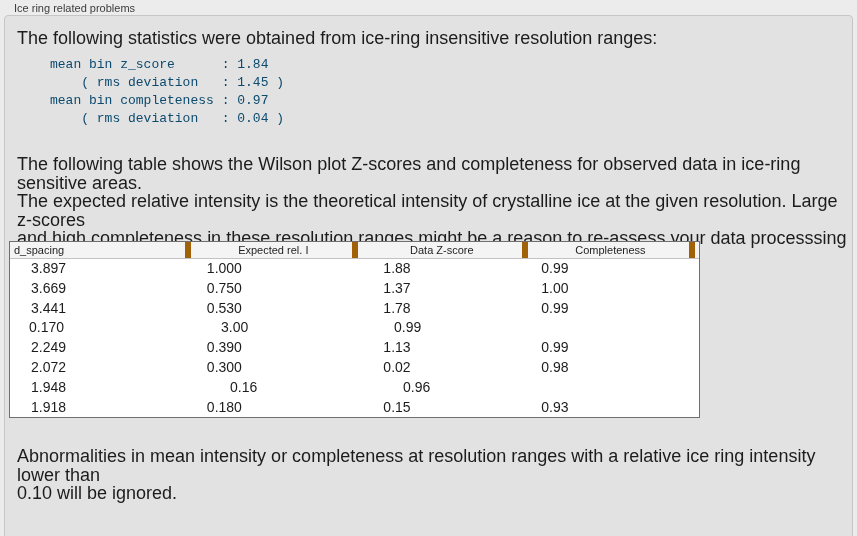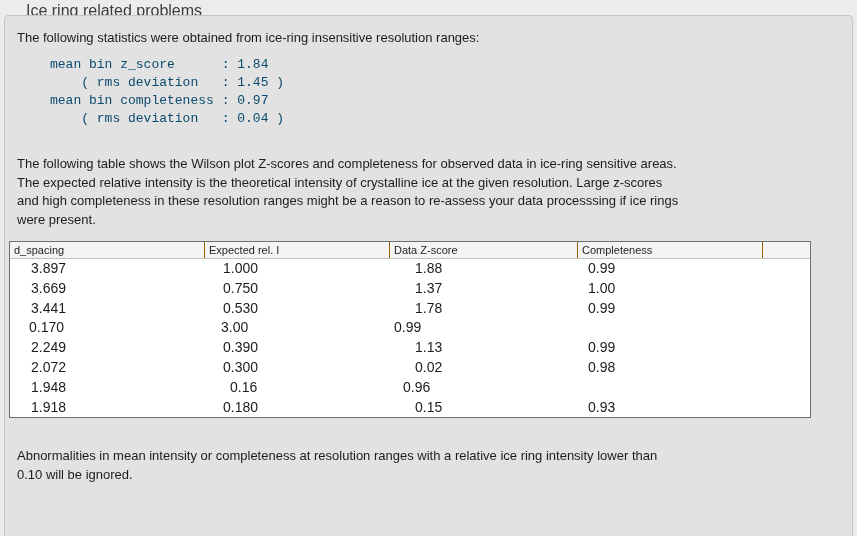--- a/index.html
+++ b/index.html
@@ -9,37 +9,37 @@
     background: #ececec;
     overflow: hidden;
     position: relative;
     color: #1c1c1c;
     -webkit-font-smoothing: antialiased;
   }
   .screen { position: relative; width: 857px; height: 536px; overflow: hidden; }
 
   .group-title {
     position: absolute;
-    left: 26px; top: 2px;
-    font-size: 16px;
+    left: 14px; top: 2px;
+    font-size: 11px;
     color: #3c3c3c;
   }
   .group-box {
     position: absolute;
     left: 4px; top: 15px;
     width: 849px; height: 530px;
     background: #e2e2e2;
     border: 1px solid #c6c6c6;
     border-radius: 4px;
   }
 
   .para {
     position: absolute;
     left: 12px;
-    font-size: 13px;
+    font-size: 18px;
     line-height: 18.5px;
     white-space: pre-line;
     color: #1c1c1c;
   }
   .stats-intro { top: 13px; }
   .mono-block {
     position: absolute;
     left: 45px; top: 40px;
     font-family: "Liberation Mono", "DejaVu Sans Mono", monospace;
     font-size: 13px;
@@ -48,39 +48,39 @@
     color: #0c4a6e;
   }
   .table-desc { top: 139px; }
   .ignore-note { top: 431px; }
   .conclusion  { top: 479px; }
 
   
   .list-ctrl {
     position: absolute;
     left: 4px; top: 225px;
-    width: 802px;
+    width: 691px;
     border: 1px solid #6f6f6f;
     background: #ffffff;
   }
   .lc-header {
     display: flex;
     height: 17px;
     background: #f4f4f4;
     border-bottom: 1px solid #c2c2c2;
   }
   .lc-header .cell {
     font-size: 11px;
     line-height: 16px;
     color: #1e1e1e;
     padding-left: 4px;
     overflow: hidden;
     white-space: nowrap;
   }
-  .lc-header .cell + .cell { border-left: 1px solid #a16207; }
+  .lc-header .cell + .cell { border-left: 6px solid #a16207; text-align: center; }
   .lc-row {
     display: flex;
     height: 19.8px;
   }
   .lc-row .cell {
     font-size: 14px;
     line-height: 19.8px;
     white-space: nowrap;
     overflow: hidden;
   }

